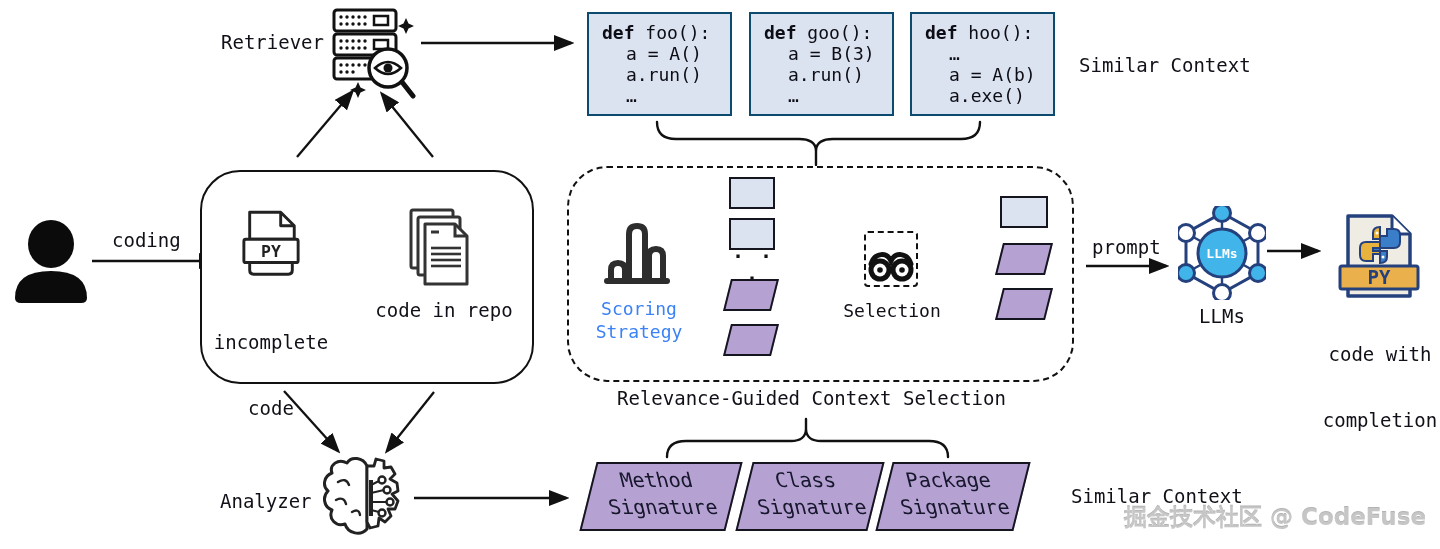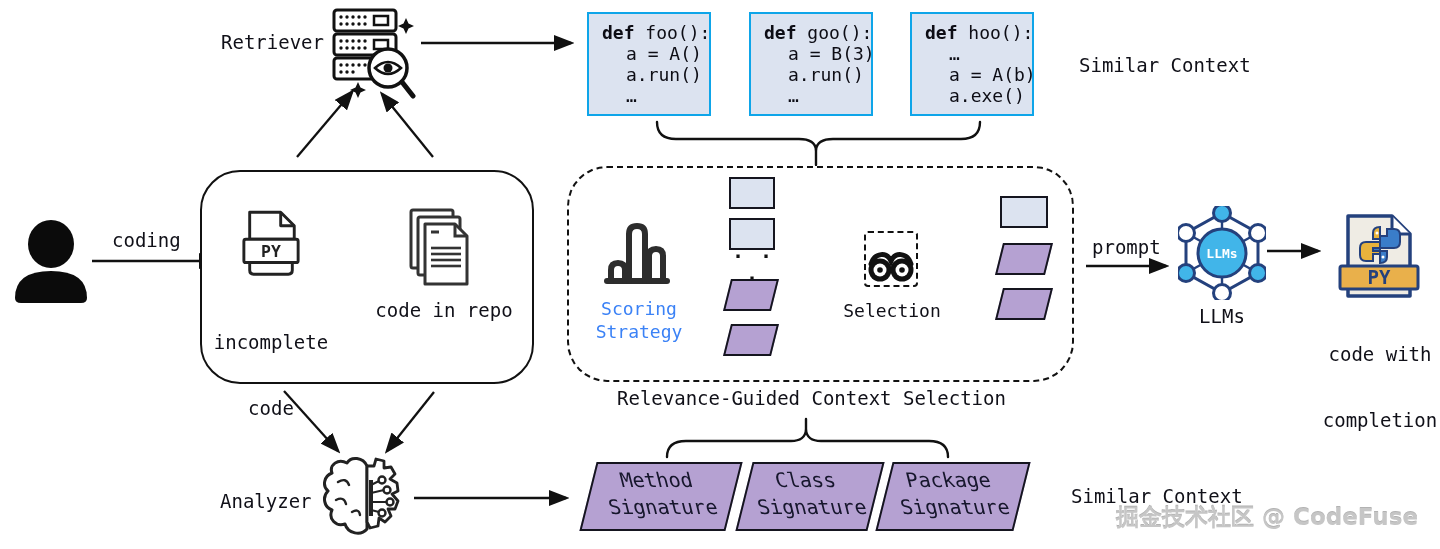--- a/index.html
+++ b/index.html
@@ -1,41 +1,41 @@
 <!DOCTYPE html>
 <html style="--snippet-fill: #dce3f0; --purple-fill: #b5a1d2; --llm-blue: #41b5e9; --navy: #24417d; --gold: #e9b04b; --file-fill: #efece4; --python-yellow: #e8b33c; --python-blue: #3a7dc9;"><head>
 <meta charset="utf-8">
 <style>
   html,body{margin:0;padding:0;background:#fff;}
   .canvas{position:relative;width:1440px;height:549px;background:#fff;overflow:hidden;
           font-family:"DejaVu Sans Mono",monospace;color:#111;}
   .abs{position:absolute;}
   .label{font-size:19px;white-space:pre;color:#101018;}
   .center{text-align:center;}
-  .codebox{width:124px;height:104px;background:var(--snippet-fill,#dce3f0);
-           border:2px solid #0ea5e9;box-sizing:border-box;padding:8px 0 0 13px;
+  .codebox{width:145px;height:104px;background:var(--snippet-fill,#dce3f0);
+           border:2px solid #0c4a6e;box-sizing:border-box;padding:8px 0 0 13px;
            font-size:18px;line-height:21px;color:#0d0d15;}
   .code-line{white-space:pre;}
   .code-line .kw{font-weight:bold;}
   .code-line.body{padding-left:24px;}
   .mini-rect{width:46px;height:32px;background:var(--snippet-fill,#dce3f0);
              border:2px solid #15151f;box-sizing:border-box;}
   .mini-para{width:48px;height:32px;background:var(--purple-fill,#b5a1d2);
              border:2px solid #15151f;box-sizing:border-box;transform:skewX(-14deg);}
   .sig-para{height:69px;background:var(--purple-fill,#b5a1d2);border:2.5px solid #15151f;
             box-sizing:border-box;transform:skewX(-14deg);}
   .sig-text{position:absolute;inset:0;transform:skewX(14deg);text-align:center;
             font-size:20px;line-height:27px;padding-top:5px;color:#16162c;}
   .round-box{border:2.5px solid #111;border-radius:40px;background:#fff;}
   .dash-box{border:2.8px dashed #111;border-radius:40px;background:#fff;}
   .sel-square{width:54px;height:56px;border:2.5px dashed #111;border-radius:4px;
               box-sizing:border-box;display:flex;align-items:flex-end;justify-content:center;}
   .dots{font-size:20px;font-weight:bold;line-height:22px;letter-spacing:2px;color:#111;}
   .watermark{font-family:"DejaVu Sans",sans-serif;font-size:23px;font-weight:bold;
-             color:#c6c6c6;text-shadow:0 1px 0 #ffffff,0 -1px 0 #b2b2b2;white-space:pre;}
+             color:#c6c6c6;text-shadow:0 1px 0 #ffffff,0 -1px 0 #b2b2b2;white-space:pre;margin-left:8px;}
   svg{display:block;}
 </style>
 </head>
 <body>
 
 <div class="canvas">
 
   <svg class="abs" style="left:0;top:0" width="1440" height="549">
     <defs>
       <marker id="ah" markerWidth="9" markerHeight="7" refX="7.5" refY="3.5" orient="auto">

